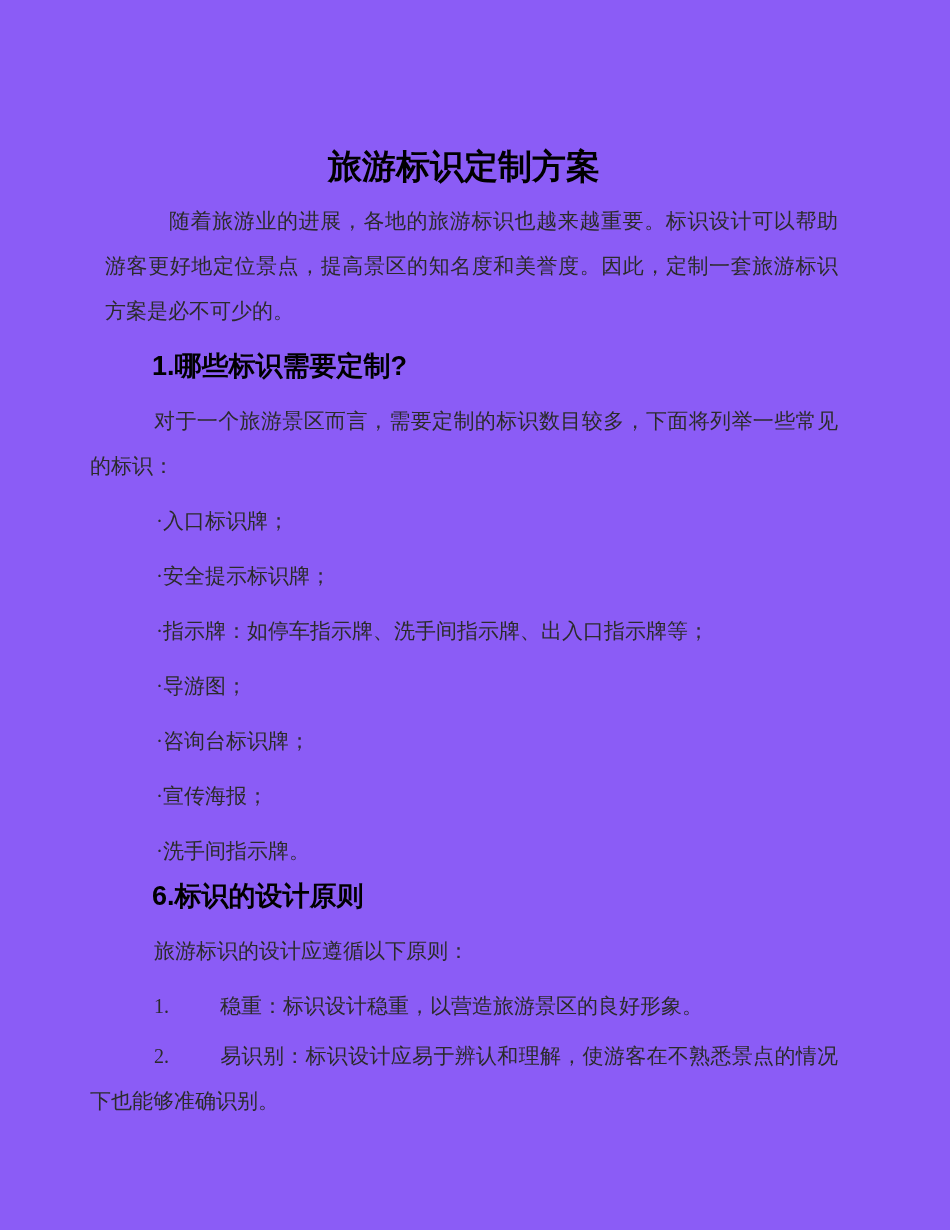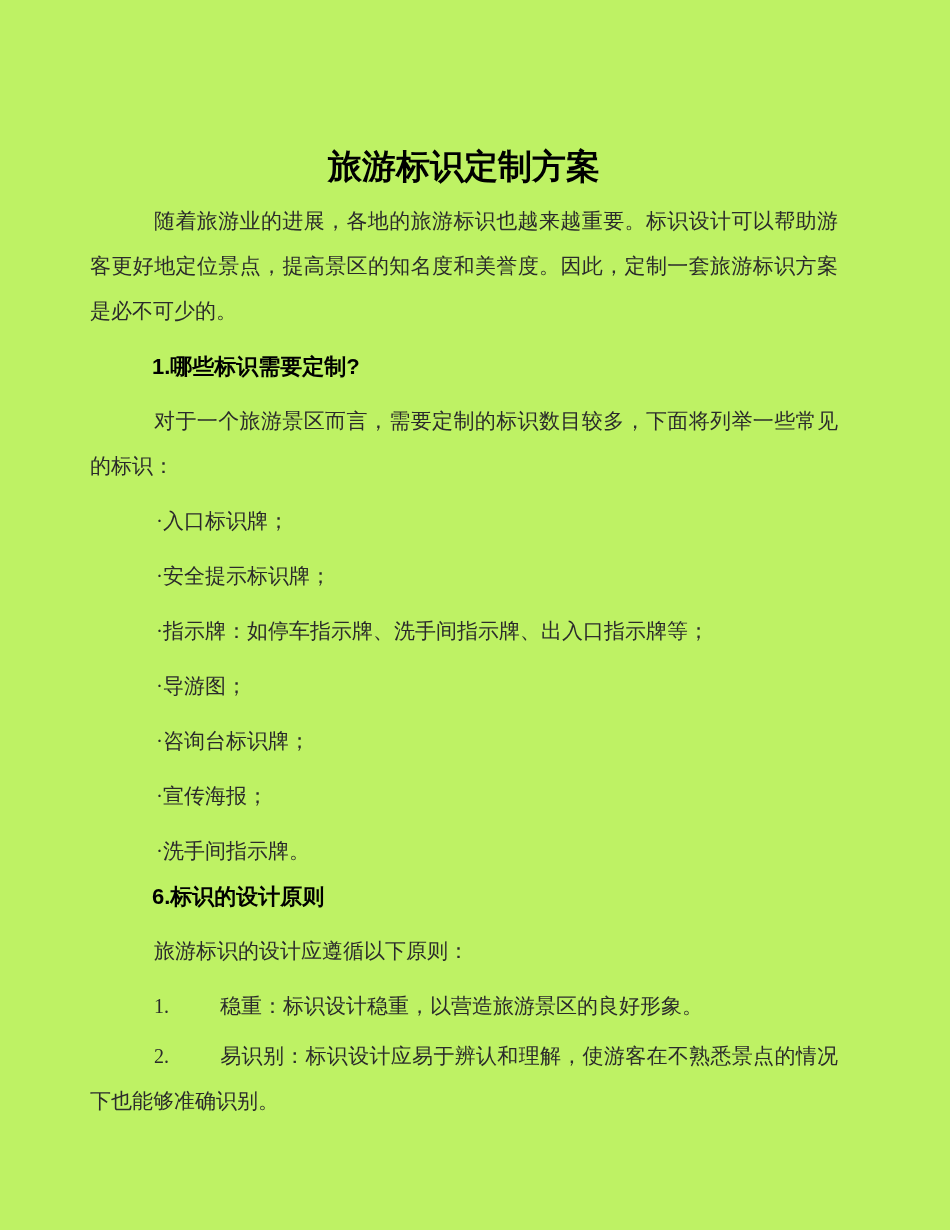--- a/index.html
+++ b/index.html
@@ -13,21 +13,21 @@
     position: relative;
     overflow: hidden;
     font-family: "Liberation Serif", "DejaVu Serif", serif;
   }
   .page {
     position: absolute;
     left: 0;
     top: 0;
     width: 950px;
     height: 1230px;
-    background: #bef264;
+    background: #8b5cf6;
   }
   .doc {
     position: absolute;
     left: 90px;
     top: 0;
     width: 748px;
     color: #2b2b2b;
     font-size: 21px;
     line-height: 45px;
   }
@@ -38,31 +38,32 @@
     font-size: 34px;
     line-height: 49px;
     text-align: center;
     color: #000000;
     letter-spacing: 0px;
   }
   .para {
     margin-top: 8px;
     text-align: justify;
     text-indent: 64px;
+    margin-left: 15px;
   }
   .para-lead {
     margin-top: 10px;
     text-align: justify;
     text-indent: 64px;
   }
   .sec-heading {
     margin-top: 10px;
     font-family: "Liberation Sans", "DejaVu Sans", sans-serif;
     font-weight: bold;
-    font-size: 22px;
+    font-size: 27px;
     line-height: 45px;
     color: #000000;
     text-indent: 62px;
   }
   .sec-heading.tight {
     margin-top: 0px;
   }
   .bullet-item {
     margin-top: 10px;
     text-indent: 66px;

